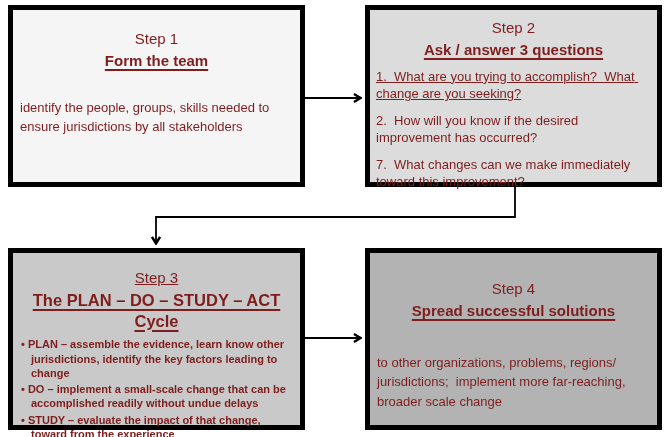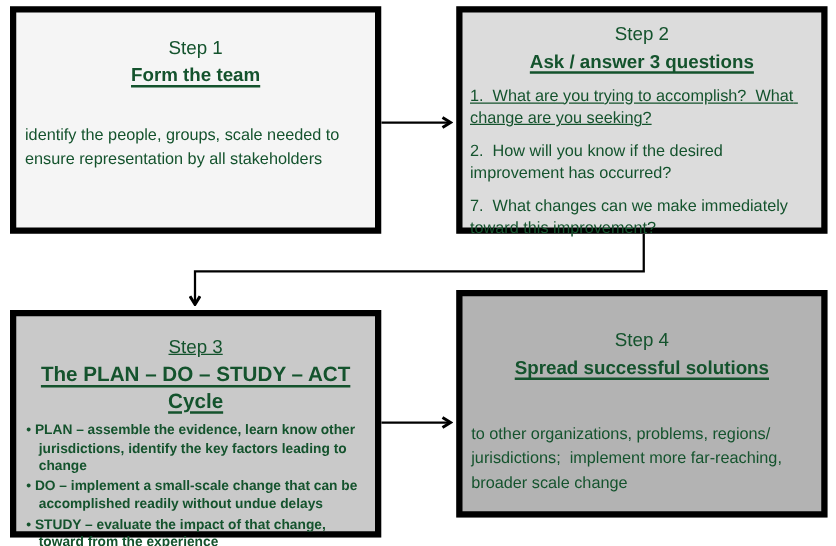--- a/index.html
+++ b/index.html
@@ -1,28 +1,28 @@
 <!DOCTYPE html>
 <html><head>
 <meta charset="utf-8">
 <style>
   html,body{margin:0;padding:0;background:#ffffff;}
   .canvas{
     position:relative;width:669px;height:437px;background:#ffffff;overflow:hidden;
-    font-family:"Liberation Sans",sans-serif;color:#14532d;
+    font-family:"Liberation Sans",sans-serif;color:#7f1d1d;
   }
   .connectors{position:absolute;left:0;top:0;width:669px;height:437px;pointer-events:none;}
   .box{
     position:absolute;width:297px;height:182px;box-sizing:border-box;
     border:5px solid #000;
   }
   .box1{left:8px;top:5px;}
   .box2{left:365px;top:5px;}
   .box3{left:8px;top:248px;}
-  .box4{left:365px;top:232px;}
+  .box4{left:365px;top:248px;}
   .step-label{
     text-align:center;font-size:15px;line-height:1.2;font-weight:400;
   }
   .step-title{
     text-align:center;font-size:15px;line-height:1.25;font-weight:700;
     text-decoration:underline;text-underline-offset:3px;text-decoration-thickness:1.5px;
     margin-top:4px;
   }
   .box1 .step-label{margin-top:20px;}
   .box2 .step-label{margin-top:9px;}
@@ -59,21 +59,21 @@
       </marker>
     </defs>
     <line x1="305" y1="98" x2="360" y2="98" stroke="#000" stroke-width="1.8" marker-end="url(#chev)"></line>
     <polyline points="515,187 515,217 156,217 156,243" fill="none" stroke="#000" stroke-width="1.8" marker-end="url(#chev)"></polyline>
     <line x1="305" y1="338" x2="360" y2="338" stroke="#000" stroke-width="1.8" marker-end="url(#chev)"></line>
   </svg>
 
   <div class="box box1" style="background-color: rgb(245, 245, 245);">
     <div class="step-label">Step 1</div>
     <div class="step-title">Form the team</div>
-    <p class="body-text">identify the people, groups, scale needed to ensure representation by all stakeholders</p>
+    <p class="body-text">identify the people, groups, skills needed to ensure jurisdictions by all stakeholders</p>
   </div>
 
   <div class="box box2" style="background-color: rgb(220, 220, 220);">
     <div class="step-label">Step 2</div>
     <div class="step-title">Ask / answer 3 questions</div>
     <p class="q-item">1.  What are you trying to accomplish?  What change are you seeking?</p>
     <p class="q-item">2.  How will you know if the desired improvement has occurred?</p>
     <p class="q-item">7.  What changes can we make immediately toward this improvement?</p>
   </div>
 

